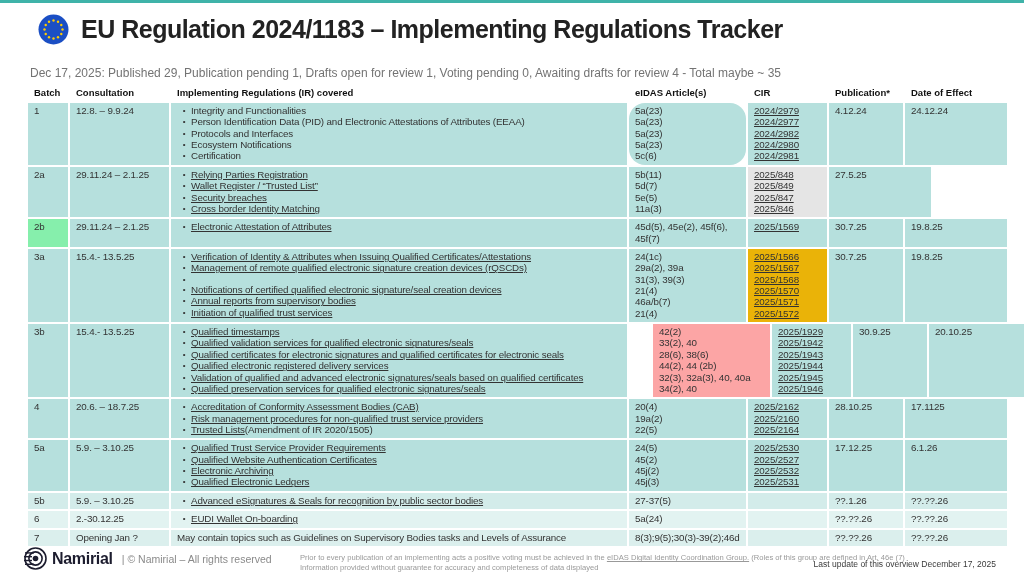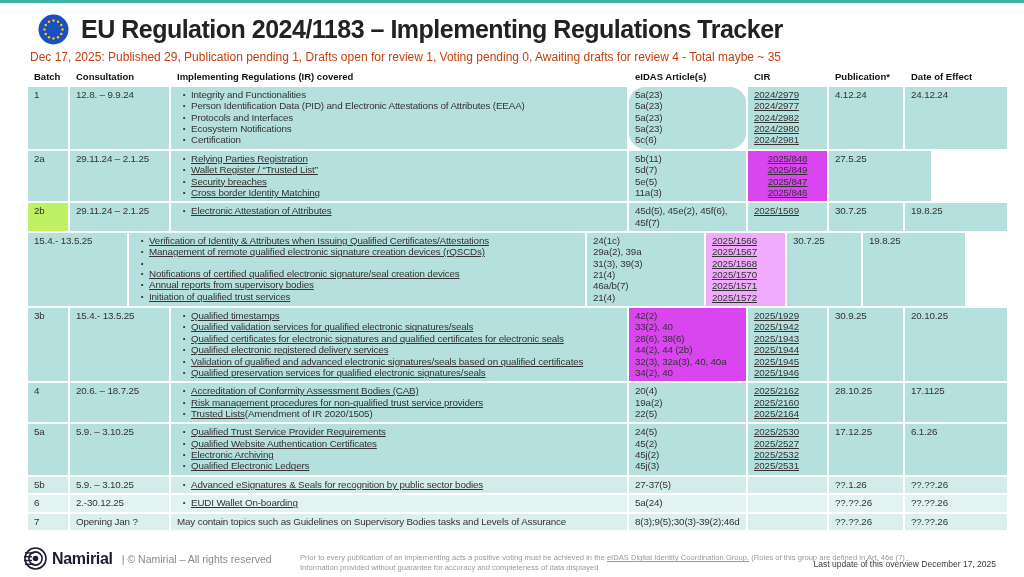--- a/index.html
+++ b/index.html
@@ -2,21 +2,21 @@
 <html><head>
 <meta charset="utf-8">
 <style>
   * { margin:0; padding:0; box-sizing:border-box; }
   html,body { background:#ffffff; }
   body { font-family:"Liberation Sans", sans-serif; color:#333; }
   .page { position:relative; width:1024px; height:577px; background:#fff; overflow:hidden; }
   .topbar { position:absolute; top:0; left:0; width:100%; height:3px; }
   .hdr { display:flex; align-items:center; gap:12px; padding:14px 0 0 38px; }
   .hdr h1 { font-size:25px; font-weight:bold; color:#222; letter-spacing:-0.5px; }
-  .subtitle { padding:5px 0 4px 30px; font-size:12px; color:#c2410c; }
+  .subtitle { padding:5px 0 4px 30px; font-size:12px; color:#737373;margin-top:16px; }
   .tbl { padding:0 0 0 28px; }
   .trow, .thead-row { display:flex; gap:2px; margin-bottom:2px; }
   .cell { padding:2px 6px 3px 6px; font-size:9.8px; line-height:1.16; letter-spacing:-0.15px; }
   .hcell { background:#fff; font-weight:bold; font-size:9.5px; color:#111; padding:3px 6px; }
   .c0 { width:40px; flex:none; }
   .c1 { width:99px; flex:none; }
   .c2 { width:456px; flex:none; }
   .c3 { width:117px; flex:none; }
   .c4 { width:79px; flex:none; }
   .c5 { width:74px; flex:none; }
@@ -135,47 +135,48 @@
               <span class="bullet">•</span>
               <span class="lnk">Cross border Identity Matching</span>
             </div>
           </div>
           <div class="cell c3" style="background: rgb(182, 224, 221);">
             <div>5b(11)</div>
             <div>5d(7)</div>
             <div>5e(5)</div>
             <div>11a(3)</div>
           </div>
-          <div class="cell c4" style="background: #d946ef; text-align: center;">
+          <div class="cell c4" style="background: #e5e5e5;">
             <span class="cir-lnk">2025/848</span>
             <span class="cir-lnk">2025/849</span>
             <span class="cir-lnk">2025/847</span>
             <span class="cir-lnk">2025/846</span>
           </div>
           <div class="cell c6" style="background: rgb(182, 224, 221);">27.5.25</div>
         </div>
         <div class="trow">
-          <div class="cell c0" style="background: #bef264;">2b</div>
+          <div class="cell c0" style="background: #86efac;">2b</div>
           <div class="cell c1" style="background: rgb(182, 224, 221);">29.11.24 – 2.1.25</div>
           <div class="cell c2" style="background: rgb(182, 224, 221);">
             <div class="ir-line">
               <span class="bullet">•</span>
               <span class="lnk">Electronic Attestation of Attributes</span>
             </div>
           </div>
           <div class="cell c3" style="background: rgb(182, 224, 221);">
             <div>45d(5), 45e(2), 45f(6), 45f(7)</div>
           </div>
           <div class="cell c4" style="background: rgb(182, 224, 221);">
             <span class="cir-lnk">2025/1569</span>
           </div>
           <div class="cell c5" style="background: rgb(182, 224, 221);">30.7.25</div>
           <div class="cell c6" style="background: rgb(182, 224, 221);">19.8.25</div>
         </div>
         <div class="trow">
+          <div class="cell c0" style="background: rgb(182, 224, 221);">3a</div>
           <div class="cell c1" style="background: rgb(182, 224, 221);">15.4.- 13.5.25</div>
           <div class="cell c2" style="background: rgb(182, 224, 221);">
             <div class="ir-line">
               <span class="bullet">•</span>
               <span class="lnk">Verification of Identity &amp; Attributes when Issuing Qualified Certificates/Attestations</span>
             </div>
             <div class="ir-line">
               <span class="bullet">•</span>
               <span class="lnk">Management of remote qualified electronic signature creation devices (rQSCDs)</span>
             </div>
@@ -196,21 +197,21 @@
             </div>
           </div>
           <div class="cell c3" style="background: rgb(182, 224, 221);">
             <div>24(1c)</div>
             <div>29a(2), 39a</div>
             <div>31(3), 39(3)</div>
             <div>21(4)</div>
             <div>46a/b(7)</div>
             <div>21(4)</div>
           </div>
-          <div class="cell c4" style="background: #f0abfc;">
+          <div class="cell c4" style="background: #eab308;">
             <span class="cir-lnk">2025/1566</span>
             <span class="cir-lnk">2025/1567</span>
             <span class="cir-lnk">2025/1568</span>
             <span class="cir-lnk">2025/1570</span>
             <span class="cir-lnk">2025/1571</span>
             <span class="cir-lnk">2025/1572</span>
           </div>
           <div class="cell c5" style="background: rgb(182, 224, 221);">30.7.25</div>
           <div class="cell c6" style="background: rgb(182, 224, 221);">19.8.25</div>
         </div>
@@ -236,21 +237,21 @@
             </div>
             <div class="ir-line">
               <span class="bullet">•</span>
               <span class="lnk">Validation of qualified and advanced electronic signatures/seals based on qualified certificates</span>
             </div>
             <div class="ir-line">
               <span class="bullet">•</span>
               <span class="lnk">Qualified preservation services for qualified electronic signatures/seals</span>
             </div>
           </div>
-          <div class="cell c3" style="background: #d946ef;">
+          <div class="cell c3" style="background: #fca5a5; margin-left: 24px;">
             <div>42(2)</div>
             <div>33(2), 40</div>
             <div>28(6), 38(6)</div>
             <div>44(2), 44 (2b)</div>
             <div>32(3), 32a(3), 40, 40a</div>
             <div>34(2), 40</div>
           </div>
           <div class="cell c4" style="background: rgb(182, 224, 221);">
             <span class="cir-lnk">2025/1929</span>
             <span class="cir-lnk">2025/1942</span>

